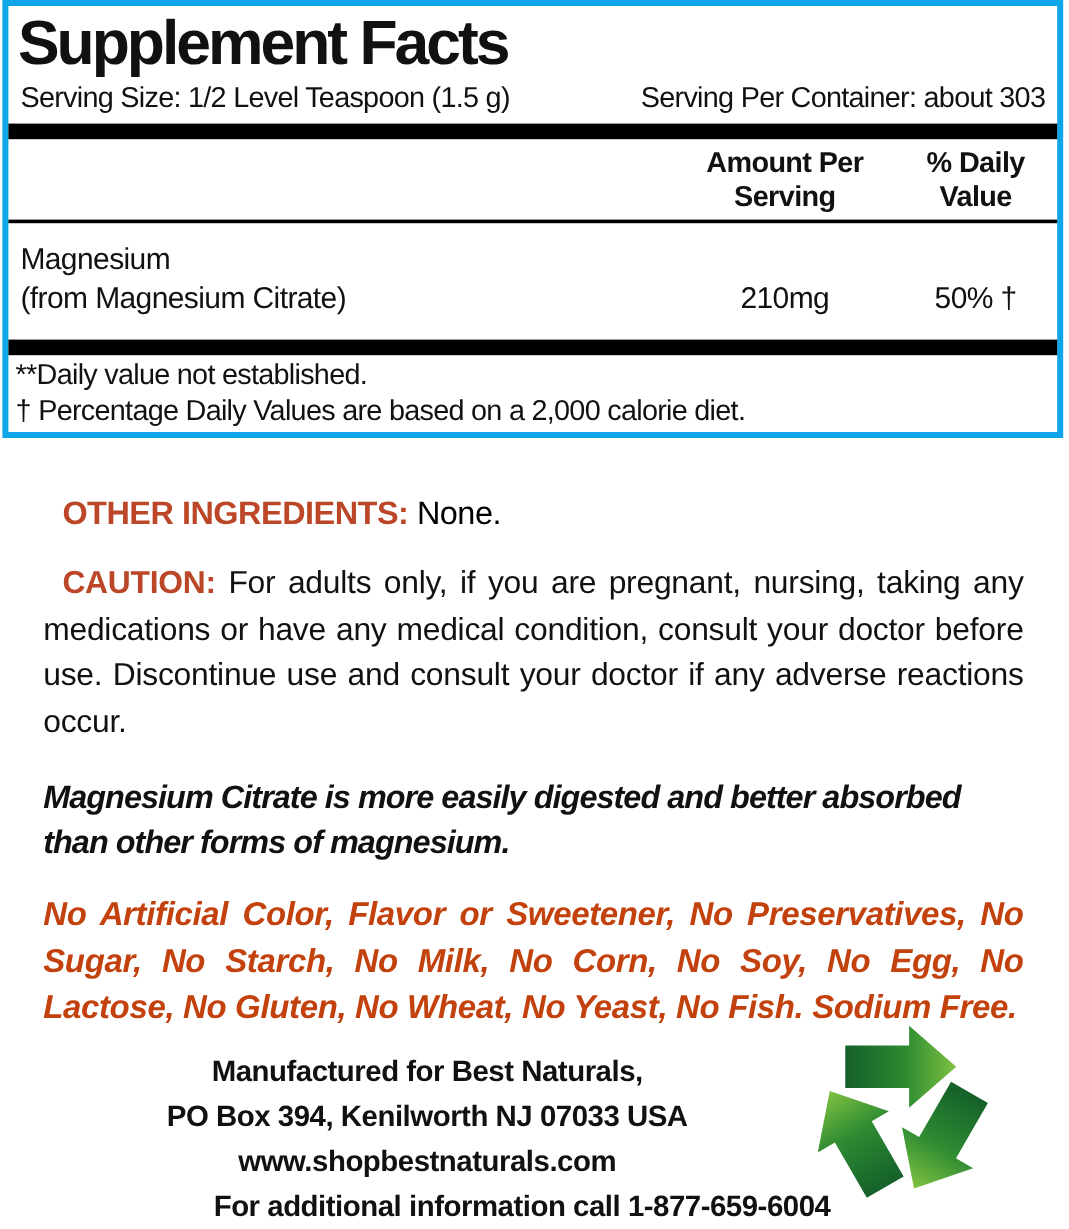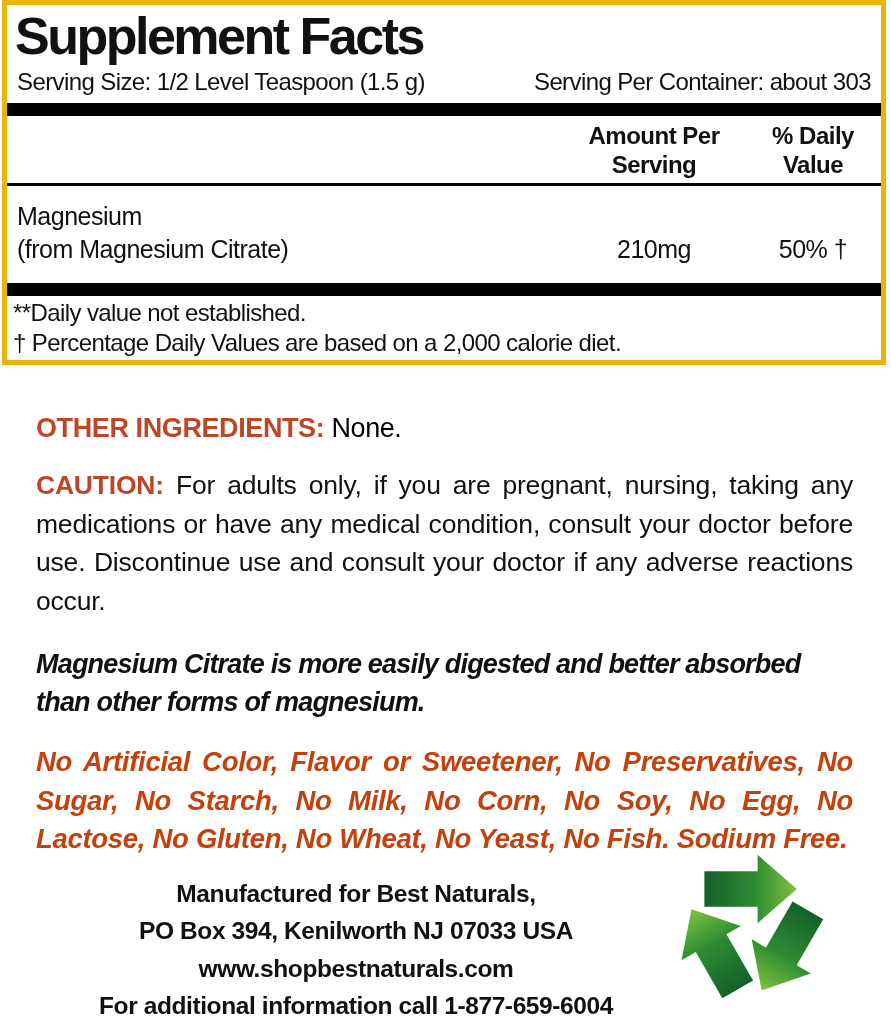--- a/index.html
+++ b/index.html
@@ -8,21 +8,21 @@
     font-family: "Liberation Sans", "DejaVu Sans", sans-serif;
     color: #111111;
     position: relative;
   }
 
   
   .facts-box {
     position: absolute;
     left: 2px; top: 0; right: 5px;
     height: 365px;
-    border: 5px solid #eab308;
+    border: 5px solid #0ea5e9;
     background: #fff;
   }
   .facts-title {
     font-size: 52px;
     font-weight: bold;
     letter-spacing: -2.5px;
     line-height: 58px;
     padding: 2px 8px 0 8px;
     transform-origin: left center;
   }
@@ -69,21 +69,21 @@
     font-size: 24px;
     line-height: 30px;
     letter-spacing: -0.6px;
   }
 
   
   .lower {
     position: absolute;
     top: 365px; left: 0; right: 0;
   }
-  .rust { color: #bc4728; font-weight: bold; }
+  .rust { color: #bc4728; font-weight: bold; margin-left: 16px; }
   .p-other {
     margin: 48px 40px 0 36px;
     font-size: 27px;
     letter-spacing: -0.4px;
   }
   .p-other .value { font-weight: normal; color: #000000; }
   .p-caution {
     margin: 22px 38px 0 36px;
     font-size: 26.5px;
     line-height: 38.5px;
@@ -111,21 +111,21 @@
   .mfg {
     margin: 16px 0 0 0;
     width: 692px;
     text-align: center;
     font-weight: bold;
     font-size: 24.5px;
     line-height: 37.5px;
     letter-spacing: -0.4px;
     padding-left: 20px;
   }
-  .mfg .wide { white-space: nowrap; }
+  .mfg .wide { white-space: nowrap; text-align: right; }
 
   
   .recycle {
     position: absolute;
     top: 851px;
     left: 666px;
     width: 168px;
     height: 152px;
   }
 </style>

